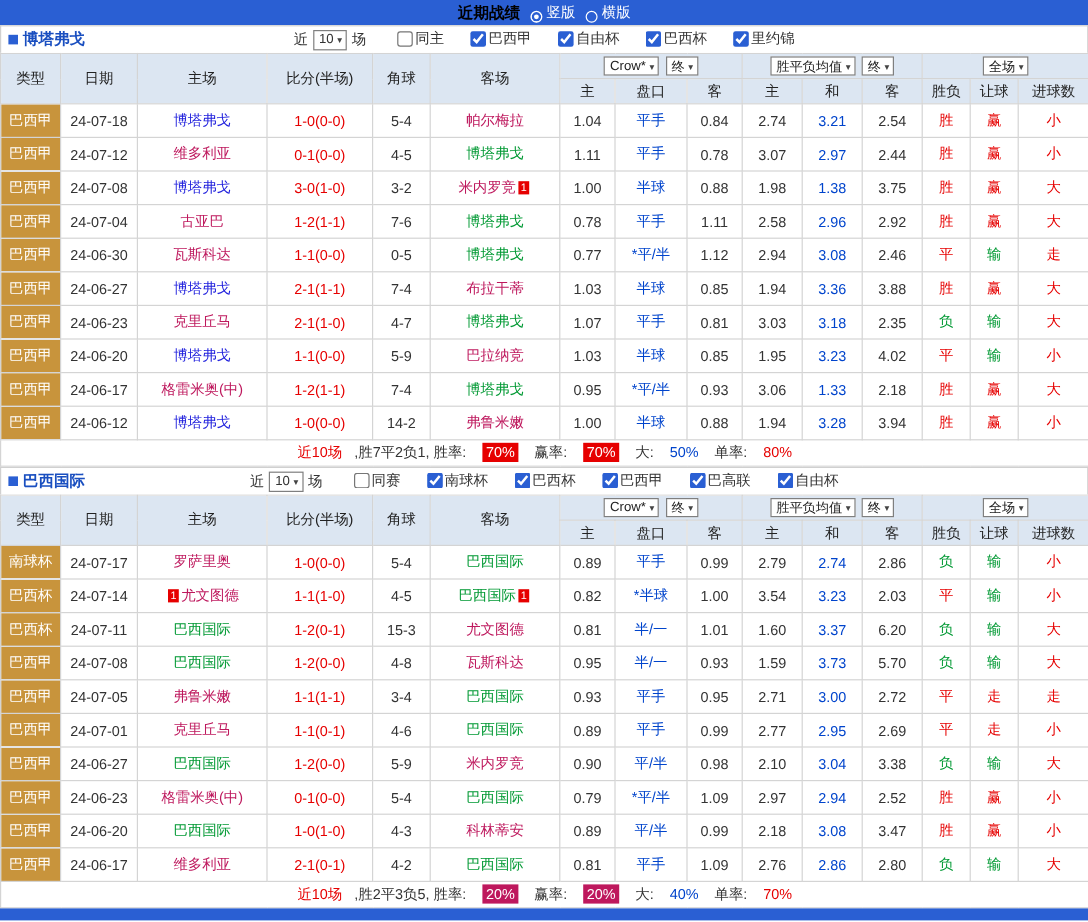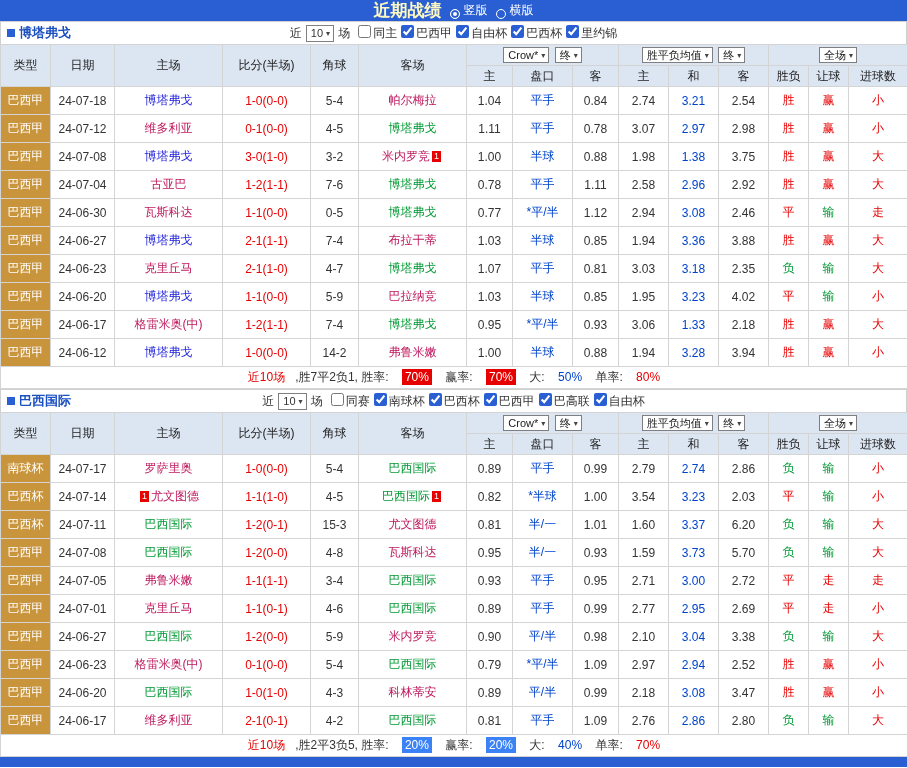--- a/index.html
+++ b/index.html
@@ -1,49 +1,49 @@
 <!DOCTYPE html>
 <html><head>
 <meta charset="utf-8">
 <style>
   *{margin:0;padding:0;box-sizing:border-box}
   html,body{width:907px;background:#fff}
   body{height:768px;overflow:hidden;font-family:"Liberation Sans","DejaVu Sans",sans-serif;font-size:12px;color:#333}
   
   .topbar{height:21px;background:#2a5fd3;display:flex;align-items:center;justify-content:center;gap:8px}
-  .tb-title{color:#fef9c3;font-weight:bold;font-size:17px}
+  .tb-title{color:#000000;font-weight:bold;font-size:13px}
   .radio-wrap{display:inline-flex;align-items:flex-end;gap:4px;color:#fff;cursor:pointer}
   .radio{display:inline-block;width:10px;height:10px;border:1px solid #fff;border-radius:50%;background:transparent}
   .radio.checked{background:#fff;box-shadow:inset 0 0 0 2px #2a5fd3;border-color:#fff;background:#fff}
   
   .section-head{height:23px;display:flex;align-items:center;position:relative;border:1px solid #d0d0d0;border-bottom:none;background:#fff}
   .team-title{position:absolute;left:6px;display:flex;align-items:center;gap:4px}
   .team-ico{width:8px;height:8px;background:#2a5fd3}
   .team-name{color:#1a4fc0;font-weight:bold;font-size:13px;cursor:pointer}
   .filter{margin:0 auto;display:flex;align-items:center;gap:4px}
   .sel{display:inline-flex;align-items:center;border:1px solid #7f7f7f;background:#fff;height:17px;padding:0 3px 0 4px;font-size:11px;gap:3px;cursor:pointer;white-space:nowrap}
   .caret{font-size:8px;color:#444}
-  .cb{display:inline-flex;gap:2px;margin-left:4px;cursor:pointer}
+  .cb{display:inline-flex;align-items:center;gap:2px;margin-left:22px;cursor:pointer}
   .cb input{width:13px;height:13px;accent-color:#2a5fd3;margin:0}
   
   table.grid{width:100%;border-collapse:collapse;table-layout:fixed}
   .grid td{border:1px solid #d4d4d4;text-align:center;white-space:nowrap;overflow:hidden;height:28px;padding:0;font-size:12px}
   .grid thead td{background:#dce6f2;height:21px;color:#222}
   .grid thead .sel{height:16px;display:inline-flex;vertical-align:middle;margin:0 1px}
   td.type{background:#c8943c;color:#fff}
   td.score{color:#e60000}
   td.hc,td.mid{color:#0044cc}
   .tc-blue{color:#2222dd}.tc-green{color:#009933}.tc-black{color:#be185d}
   .tn{cursor:pointer}
   .c-red{color:#e60000}.c-green{color:#009933}.c-blue{color:#0044cc}
   .rc{display:inline-block;background:#e60000;color:#fff;font-size:9px;line-height:11px;min-width:9px;height:11px;padding:0 1px;margin:0 2px;vertical-align:1px}
   tfoot td.summary{height:22px;background:#fff}
   .summary span{margin:0 5px}
   .rate-badge{color:#fff;padding:1px 3px}
-  .bg-red{background:#e60000}.bg-green{background:#3b82f6}
+  .bg-red{background:#e60000}.bg-green{background:#be185d}
   .bottombar{height:10px;background:#2a5fd3}
 </style>
 </head>
 <body>
 
 <div class="topbar">
   <span class="tb-title">近期战绩</span>
   <span class="radio-wrap">
     <span class="radio checked"></span>
     <span>竖版</span>
@@ -173,21 +173,21 @@
           <td>24-07-12</td>
           <td class="team"><span class="tn tc-black">维多利亚</span></td>
           <td class="score">0-1(0-0)</td>
           <td>4-5</td>
           <td class="team"><span class="tn tc-green">博塔弗戈</span></td>
           <td>1.11</td>
           <td class="hc">平手</td>
           <td>0.78</td>
           <td>3.07</td>
           <td class="mid">2.97</td>
-          <td>2.98</td>
+          <td>2.44</td>
           <td class="c-red">胜</td>
           <td class="c-red">赢</td>
           <td class="c-red">小</td>
         </tr>
         <tr>
           <td class="type">巴西甲</td>
           <td>24-07-08</td>
           <td class="team"><span class="tn tc-blue">博塔弗戈</span></td>
           <td class="score">3-0(1-0)</td>
           <td>3-2</td>

